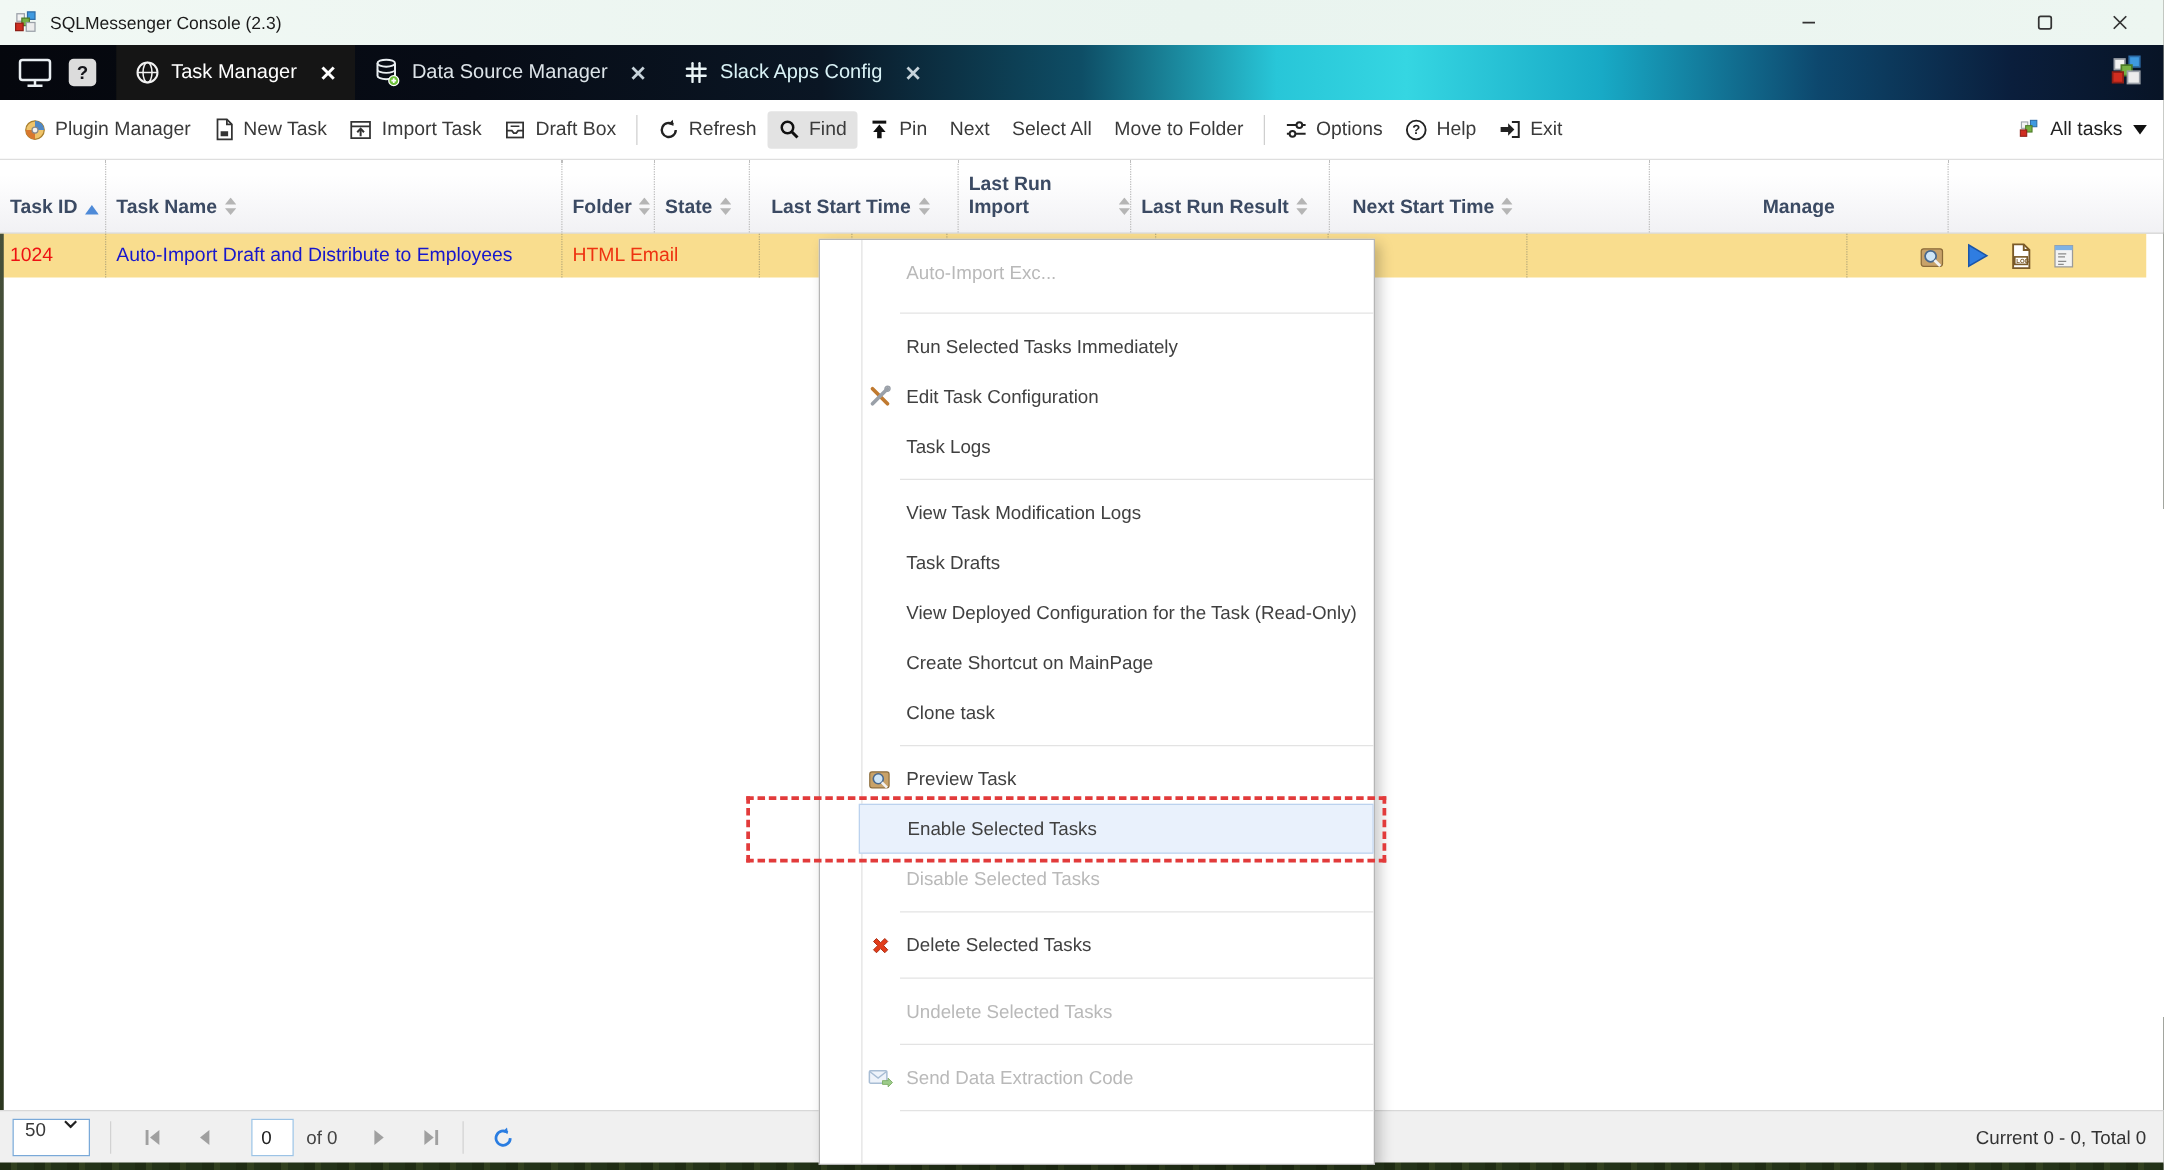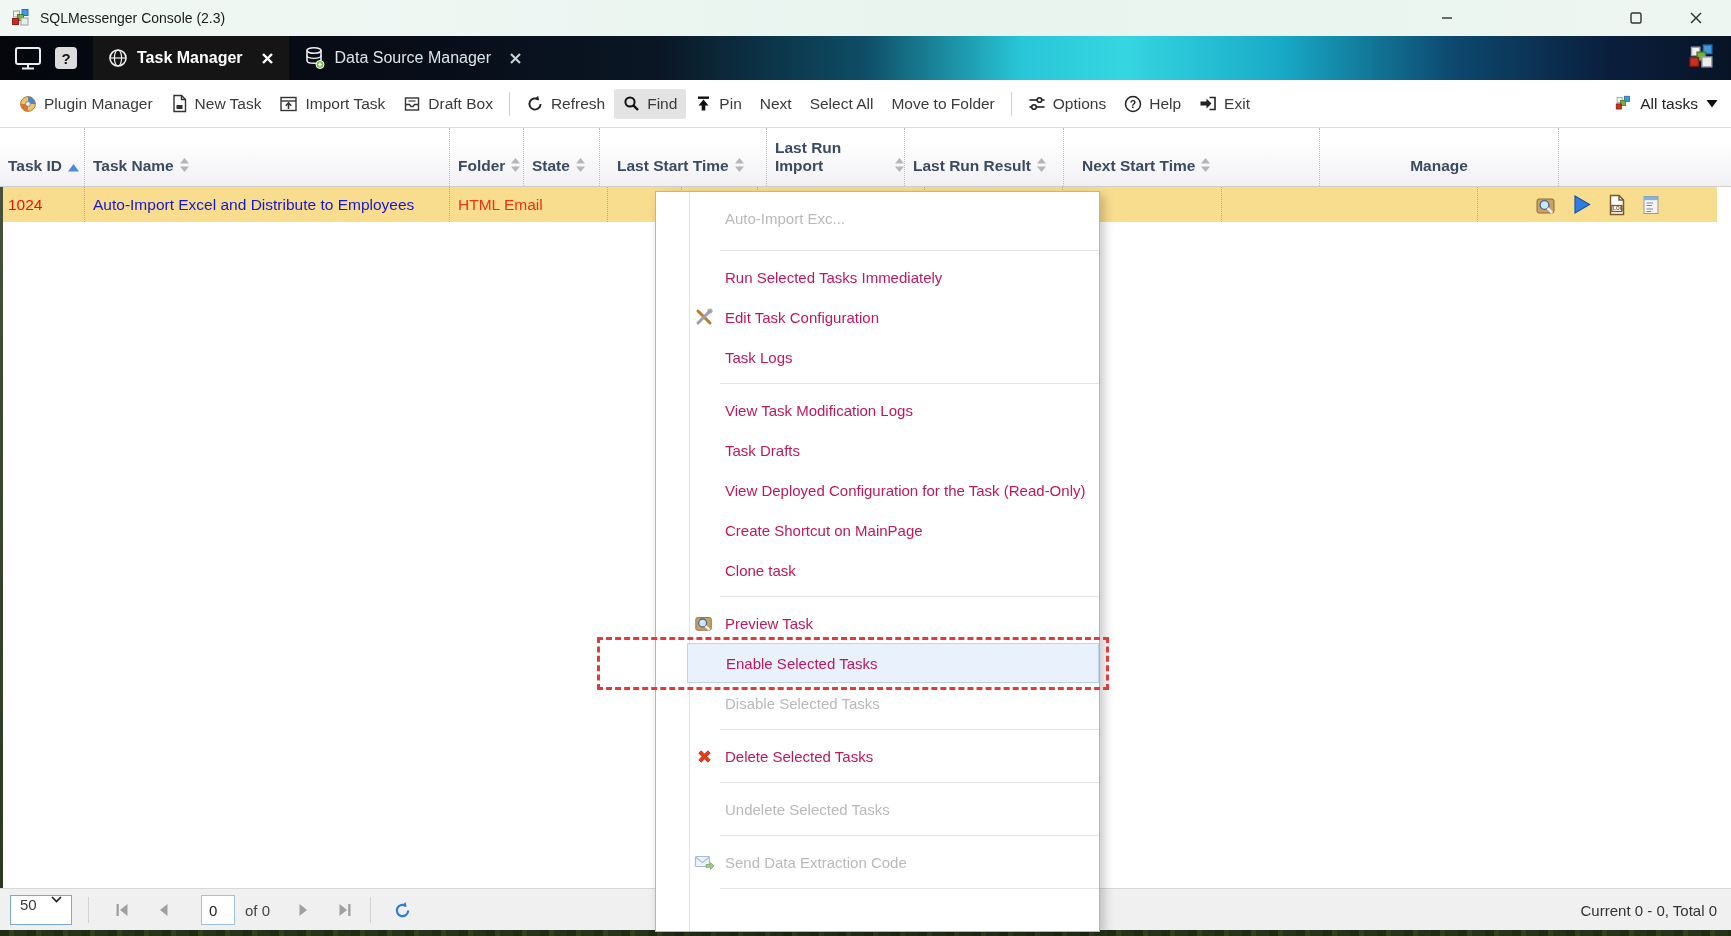--- a/index.html
+++ b/index.html
@@ -15,21 +15,21 @@
   .winctl{position:absolute;top:0;width:46px;height:36px;display:flex;align-items:center;justify-content:center;}
   .winctl.min{left:1424px}.winctl.max{left:1613px}.winctl.cls{left:1673px}
 
   
   .tabbar{position:absolute;top:36px;left:0;right:0;height:44px;display:flex;align-items:center;
     background:linear-gradient(90deg,#05070d 0%,#070c16 22%,#0a1624 38%,#0e4e66 50%,#28c6d8 59%,#35d6e2 65%,#18aac6 74%,#0d486e 84%,#0a1e3c 93%,#081426 100%);}
   .tbicons{display:flex;align-items:center;gap:13px;margin-left:14px;margin-right:16px;}
   .helpbox{width:22px;height:22px;border-radius:4px;background:#dcdcdc;display:flex;align-items:center;justify-content:center;
            font-weight:bold;font-size:15px;color:#15151a;}
   .tab{height:44px;display:flex;align-items:center;gap:9px;padding:0 15px;color:#dde4e9;font-size:16px;white-space:nowrap;}
-  .tab.active{background:#151515;color:#fff;font-weight:bold;}
+  .tab.active{background:#151515;color:#fff;font-weight:normal;}
   .tab .x{margin-left:9px;display:flex;}
   .tabbar-logo{position:absolute;right:15px;top:7px;}
 
   
   .toolbar{position:absolute;top:80px;left:0;right:0;height:47px;background:#fff;border-bottom:1px solid #dedede;
            display:flex;align-items:center;padding-left:10px;font-size:15.5px;color:#3a3a3a;}
   .tbtn{display:flex;align-items:center;gap:7px;padding:6px 9px;border-radius:3px;white-space:nowrap;}
   .tbtn.hl{background:#e3e3e3;}
   .tsep{width:1px;height:24px;background:#cfcfcf;margin:0 7px;}
   .alltasks{position:absolute;right:13px;display:flex;align-items:center;gap:8px;color:#222;}
@@ -47,21 +47,21 @@
   .leftedge{position:absolute;left:0;top:187px;width:3px;height:701px;background:linear-gradient(180deg,#46503a,#2c371f);}
   .gridrow{position:absolute;top:187px;left:0;width:1717px;height:35px;background:#f9dd8e;display:flex;font-size:15.5px;}
   .rc{box-sizing:border-box;height:100%;display:flex;align-items:center;padding-left:8px;border-right:1px dotted #b9ab7a;overflow:hidden;white-space:nowrap;}
   .rc.manage{justify-content:center;gap:14px;padding-left:0;}
   .c-id{color:#ee1111;} .c-name{color:#1717cc;} .c-type{color:#ee3311;}
 
   
   .menu{position:absolute;left:655px;top:191px;width:445px;height:741px;background:#fff;border:1px solid #b5b5b5;
         box-sizing:border-box;box-shadow:4px 4px 10px rgba(0,0,0,.22);overflow:hidden;z-index:5;padding-left:31px;}
   .menu::before{content:"";position:absolute;left:33px;top:0;bottom:0;width:1px;background:#e2e2e2;}
-  .mi{position:relative;height:40px;display:flex;align-items:center;padding-left:38px;font-size:15px;color:#be185d;box-sizing:border-box;}
+  .mi{position:relative;height:40px;display:flex;align-items:center;padding-left:38px;font-size:15px;color:#404040;box-sizing:border-box;}
   .mi.title{height:52px;color:#b9b9b9;}
   .mi.dis{color:#b9b9b9;}
   .mi.hl{background:#e9f1fc;border:1px solid #bcd2ee;}
   .msep{height:1px;background:#e3e3e3;margin:6px 0 6px 33px;}
   .gicon{position:absolute;left:5px;top:50%;transform:translateY(-50%);width:24px;height:24px;
          display:flex;align-items:center;justify-content:center;}
   .dashed{position:absolute;left:597px;top:637px;width:512px;height:53px;border:3px dashed #e23b3b;
           box-sizing:border-box;z-index:6;pointer-events:none;}
 
   
@@ -156,20 +156,37 @@
       </span>
       <span>Data Source Manager</span>
       <span class="x">
         <svg width="13" height="13" viewBox="0 0 13 13">
             <line x1="2" y1="2" x2="11" y2="11" stroke="#c7d3da" stroke-width="2.2"></line>
             <line x1="11" y1="2" x2="2" y2="11" stroke="#c7d3da" stroke-width="2.2"></line>
           </svg>
       </span>
     </div>
 
+    <div class="tab" style="color:#d9f2f6;">
+      <span>
+        <svg width="20" height="20" viewBox="0 0 20 20">
+          <line x1="7" y1="2.5" x2="7" y2="17.5" stroke="#e9f4f6" stroke-width="1.9" stroke-linecap="round"></line>
+          <line x1="12.6" y1="2.5" x2="12.6" y2="17.5" stroke="#e9f4f6" stroke-width="1.9" stroke-linecap="round"></line>
+          <line x1="2.5" y1="7" x2="17.5" y2="7" stroke="#e9f4f6" stroke-width="1.9" stroke-linecap="round"></line>
+          <line x1="2.5" y1="12.6" x2="17.5" y2="12.6" stroke="#e9f4f6" stroke-width="1.9" stroke-linecap="round"></line>
+        </svg>
+      </span>
+      <span>Slack Apps Config</span>
+      <span class="x">
+        <svg width="13" height="13" viewBox="0 0 13 13">
+            <line x1="2" y1="2" x2="11" y2="11" stroke="#c7d3da" stroke-width="2.2"></line>
+            <line x1="11" y1="2" x2="2" y2="11" stroke="#c7d3da" stroke-width="2.2"></line>
+          </svg>
+      </span>
+    </div>
 
     <span class="tabbar-logo">
       <svg width="28" height="28" viewBox="0 0 20 20">
         <rect x="2.5" y="3" width="6" height="6" fill="#f2f2f2" stroke="#9aa0a8"></rect>
         <rect x="11" y="1.5" width="6" height="6" fill="#3f9ae0" stroke="#2d6da8"></rect>
         <rect x="6.5" y="6.5" width="6" height="6" fill="#76b043" stroke="#4c7a28"></rect>
         <rect x="1.5" y="10.5" width="6" height="6" fill="#cf2d20" stroke="#8f1f16"></rect>
         <rect x="10" y="10" width="7" height="7" fill="#ececec" stroke="#9aa0a8"></rect>
       </svg>
     </span>
@@ -377,21 +394,21 @@
       </span>
     </span>
     <span class="hc center" style="width:239px">
       <span>Manage</span>
     </span>
     <span class="hc filler" style="width:14px"></span>
   </div>
 
   <div class="gridrow">
     <span class="rc c-id" style="width:85px">1024</span>
-    <span class="rc c-name" style="width:365px">Auto-Import Excel and Distribute to Employees</span>
+    <span class="rc c-name" style="width:365px">Auto-Import Draft and Distribute to Employees</span>
     <span class="rc c-type" style="width:158px">HTML Email</span>
     <span class="rc" style="width:74px"></span>
     <span class="rc" style="width:76px"></span>
     <span class="rc" style="width:167px"></span>
     <span class="rc" style="width:138px"></span>
     <span class="rc" style="width:159px"></span>
     <span class="rc" style="width:256px"></span>
     <span class="rc manage" style="width:239px;border-right:none">
       <span>
         <svg width="22" height="22" viewBox="0 0 22 22">

